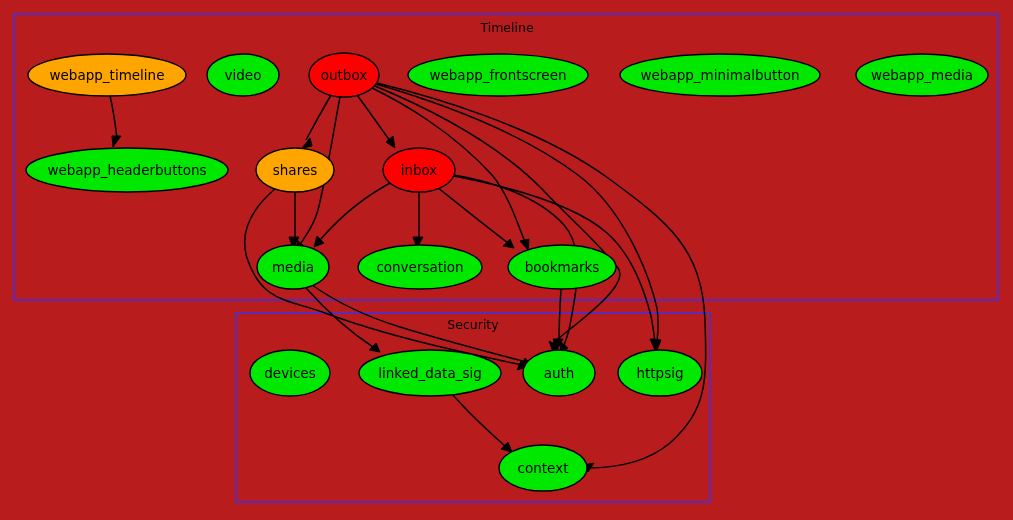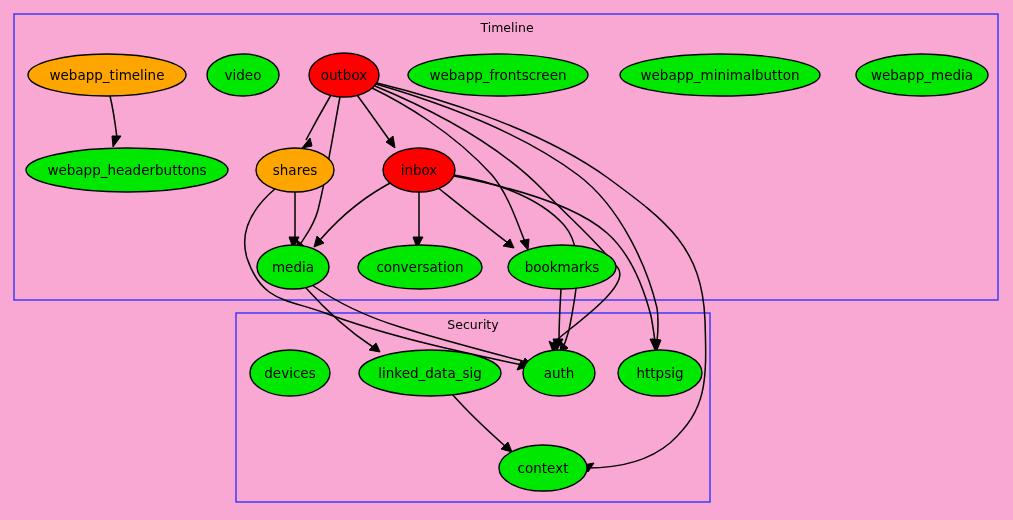--- a/index.html
+++ b/index.html
@@ -4,21 +4,21 @@
 <style>
   html, body {
     margin: 0;
     padding: 0;
     background: #ffffff;
   }
   #stage {
     position: relative;
     width: 1013px;
     height: 520px;
-    background: #f9a8d4;
+    background: #b91c1c;
     font-family: "DejaVu Sans", sans-serif;
     overflow: hidden;
   }
   #graph-svg {
     position: absolute;
     left: 0;
     top: 0;
     width: 1013px;
     height: 520px;
   }

